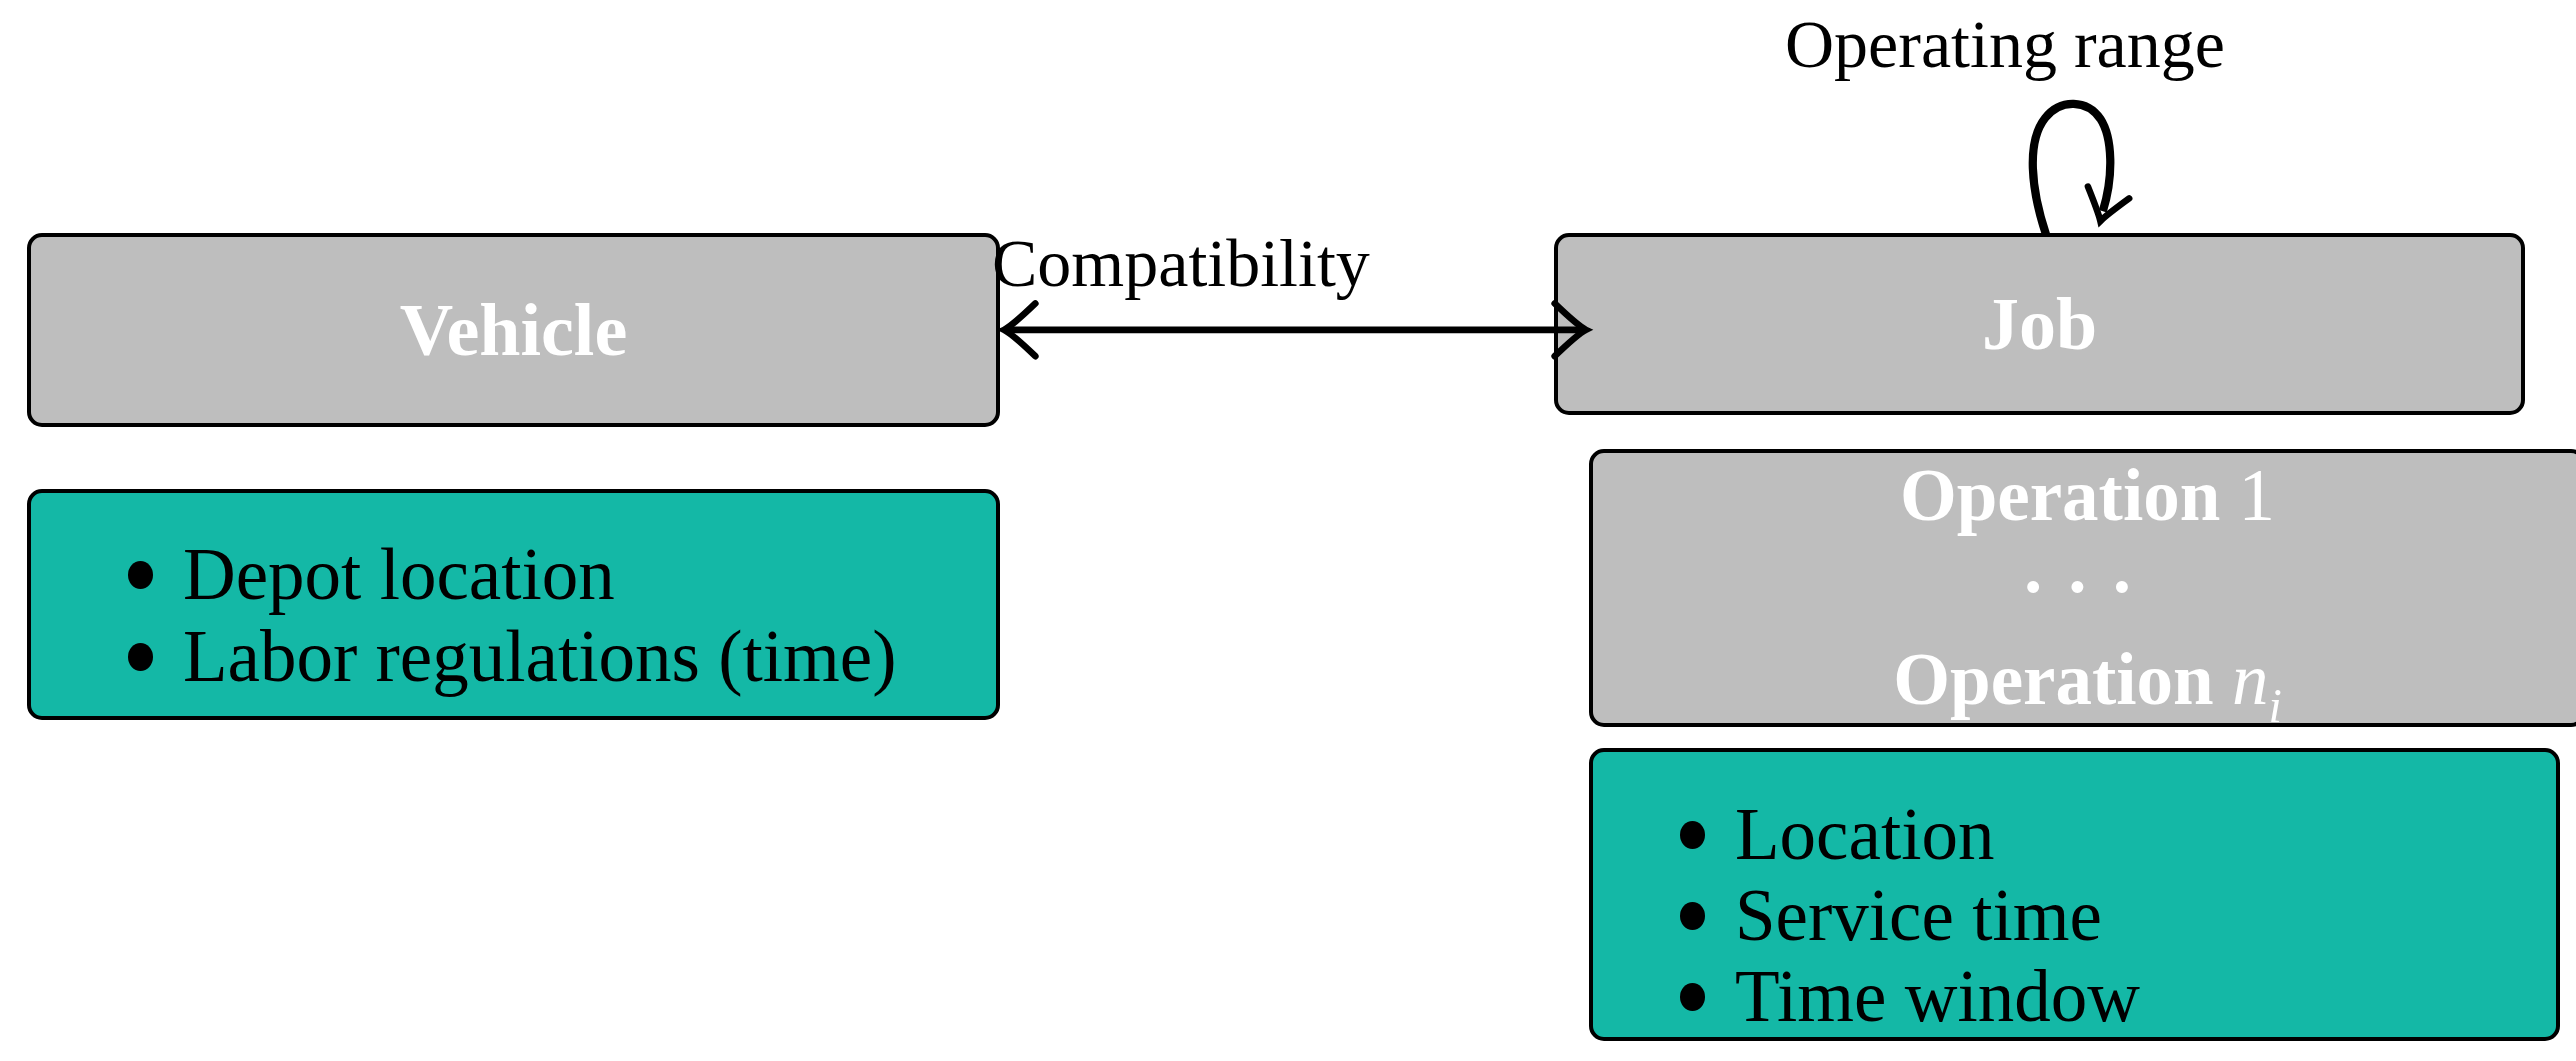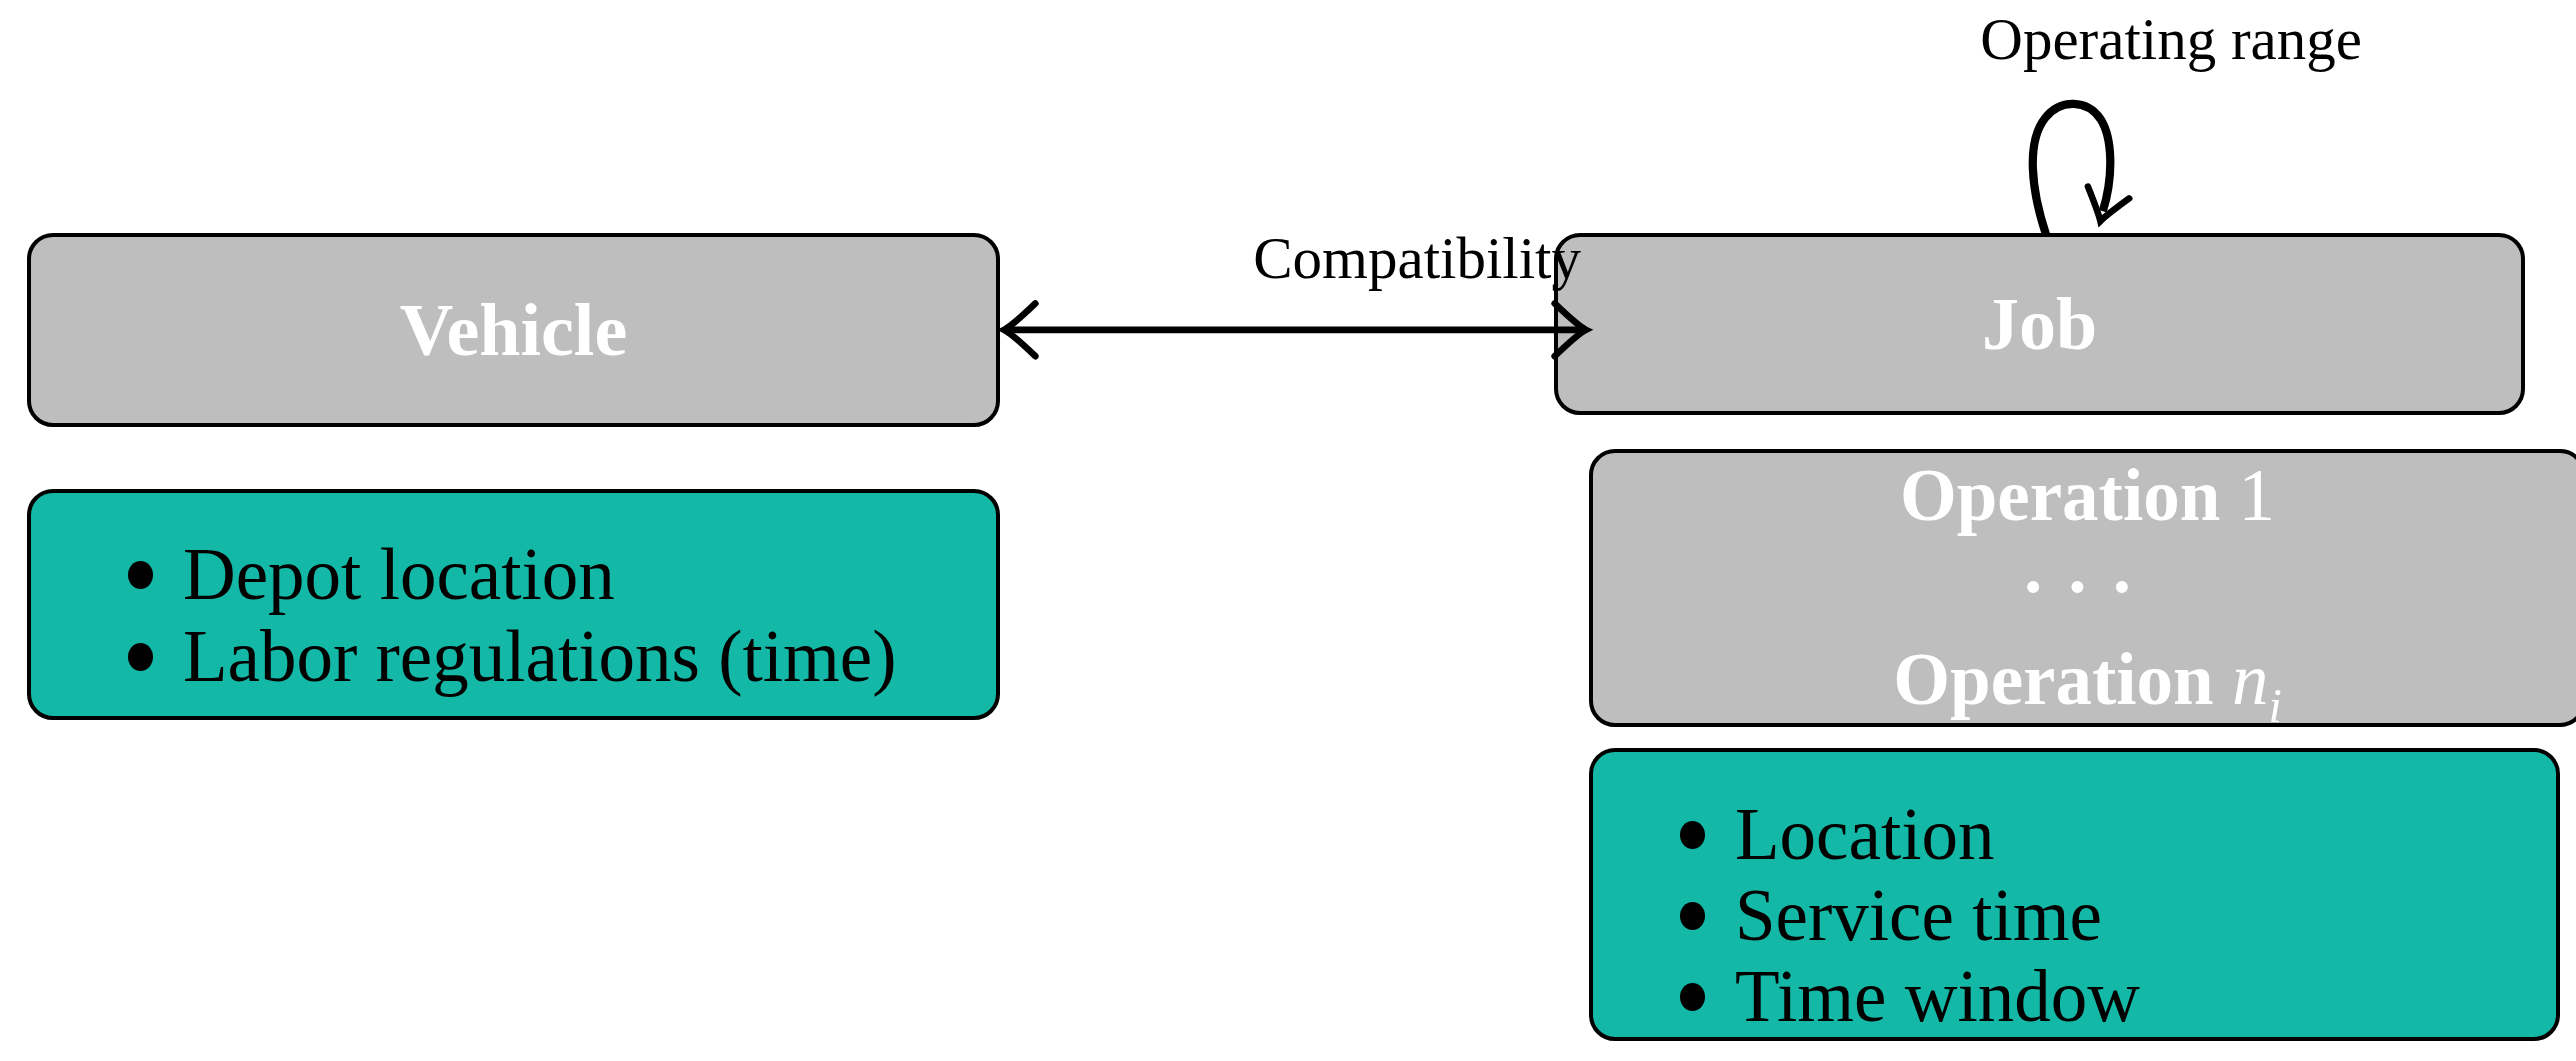--- a/index.html
+++ b/index.html
@@ -7,21 +7,21 @@
     position:relative;
     width:2576px;height:1062px;
     background:#ffffff;
     font-family:"Liberation Serif", serif;
     color:#000;
     overflow:hidden;
   }
   .box{
     position:absolute;
     border:4.1px solid #000;
-    border-radius:26px;
+    border-radius:15px;
     box-sizing:border-box;
   }
   .box.gray{background:#bebebe;}
   .box.light{background:#14b8a6;}
   .box-title{
     position:absolute;left:0;top:0;right:0;bottom:0;
     display:flex;align-items:center;justify-content:center;
     font-weight:bold;font-size:74px;color:#ffffff;
   }
   .attr-list{
@@ -43,22 +43,22 @@
     display:flex;flex-direction:column;align-items:center;justify-content:center;
     color:#ffffff;font-size:73px;
   }
   .op-line{height:92px;line-height:92px;text-align:center;white-space:nowrap;}
   .op-bold{font-weight:bold;}
   .op-var{font-style:italic;}
   .op-sub{font-style:italic;font-size:48px;vertical-align:-18px;}
   .op-dots{letter-spacing:20px;font-weight:bold;}
   .edge-label{
     position:absolute;
-    font-size:59px;color:#000;
-    text-align:right;white-space:nowrap;
+    font-size:68px;color:#000;
+    text-align:left;white-space:nowrap;
   }
   #arrow-layer{position:absolute;left:0;top:0;pointer-events:none;}
 </style>
 </head>
 <body>
 
 <div id="canvas">
 
   <div id="vehicle-box" class="box gray" style="left:27px;top:233px;width:973px;height:194px;">
     <div class="box-title">Vehicle</div>

